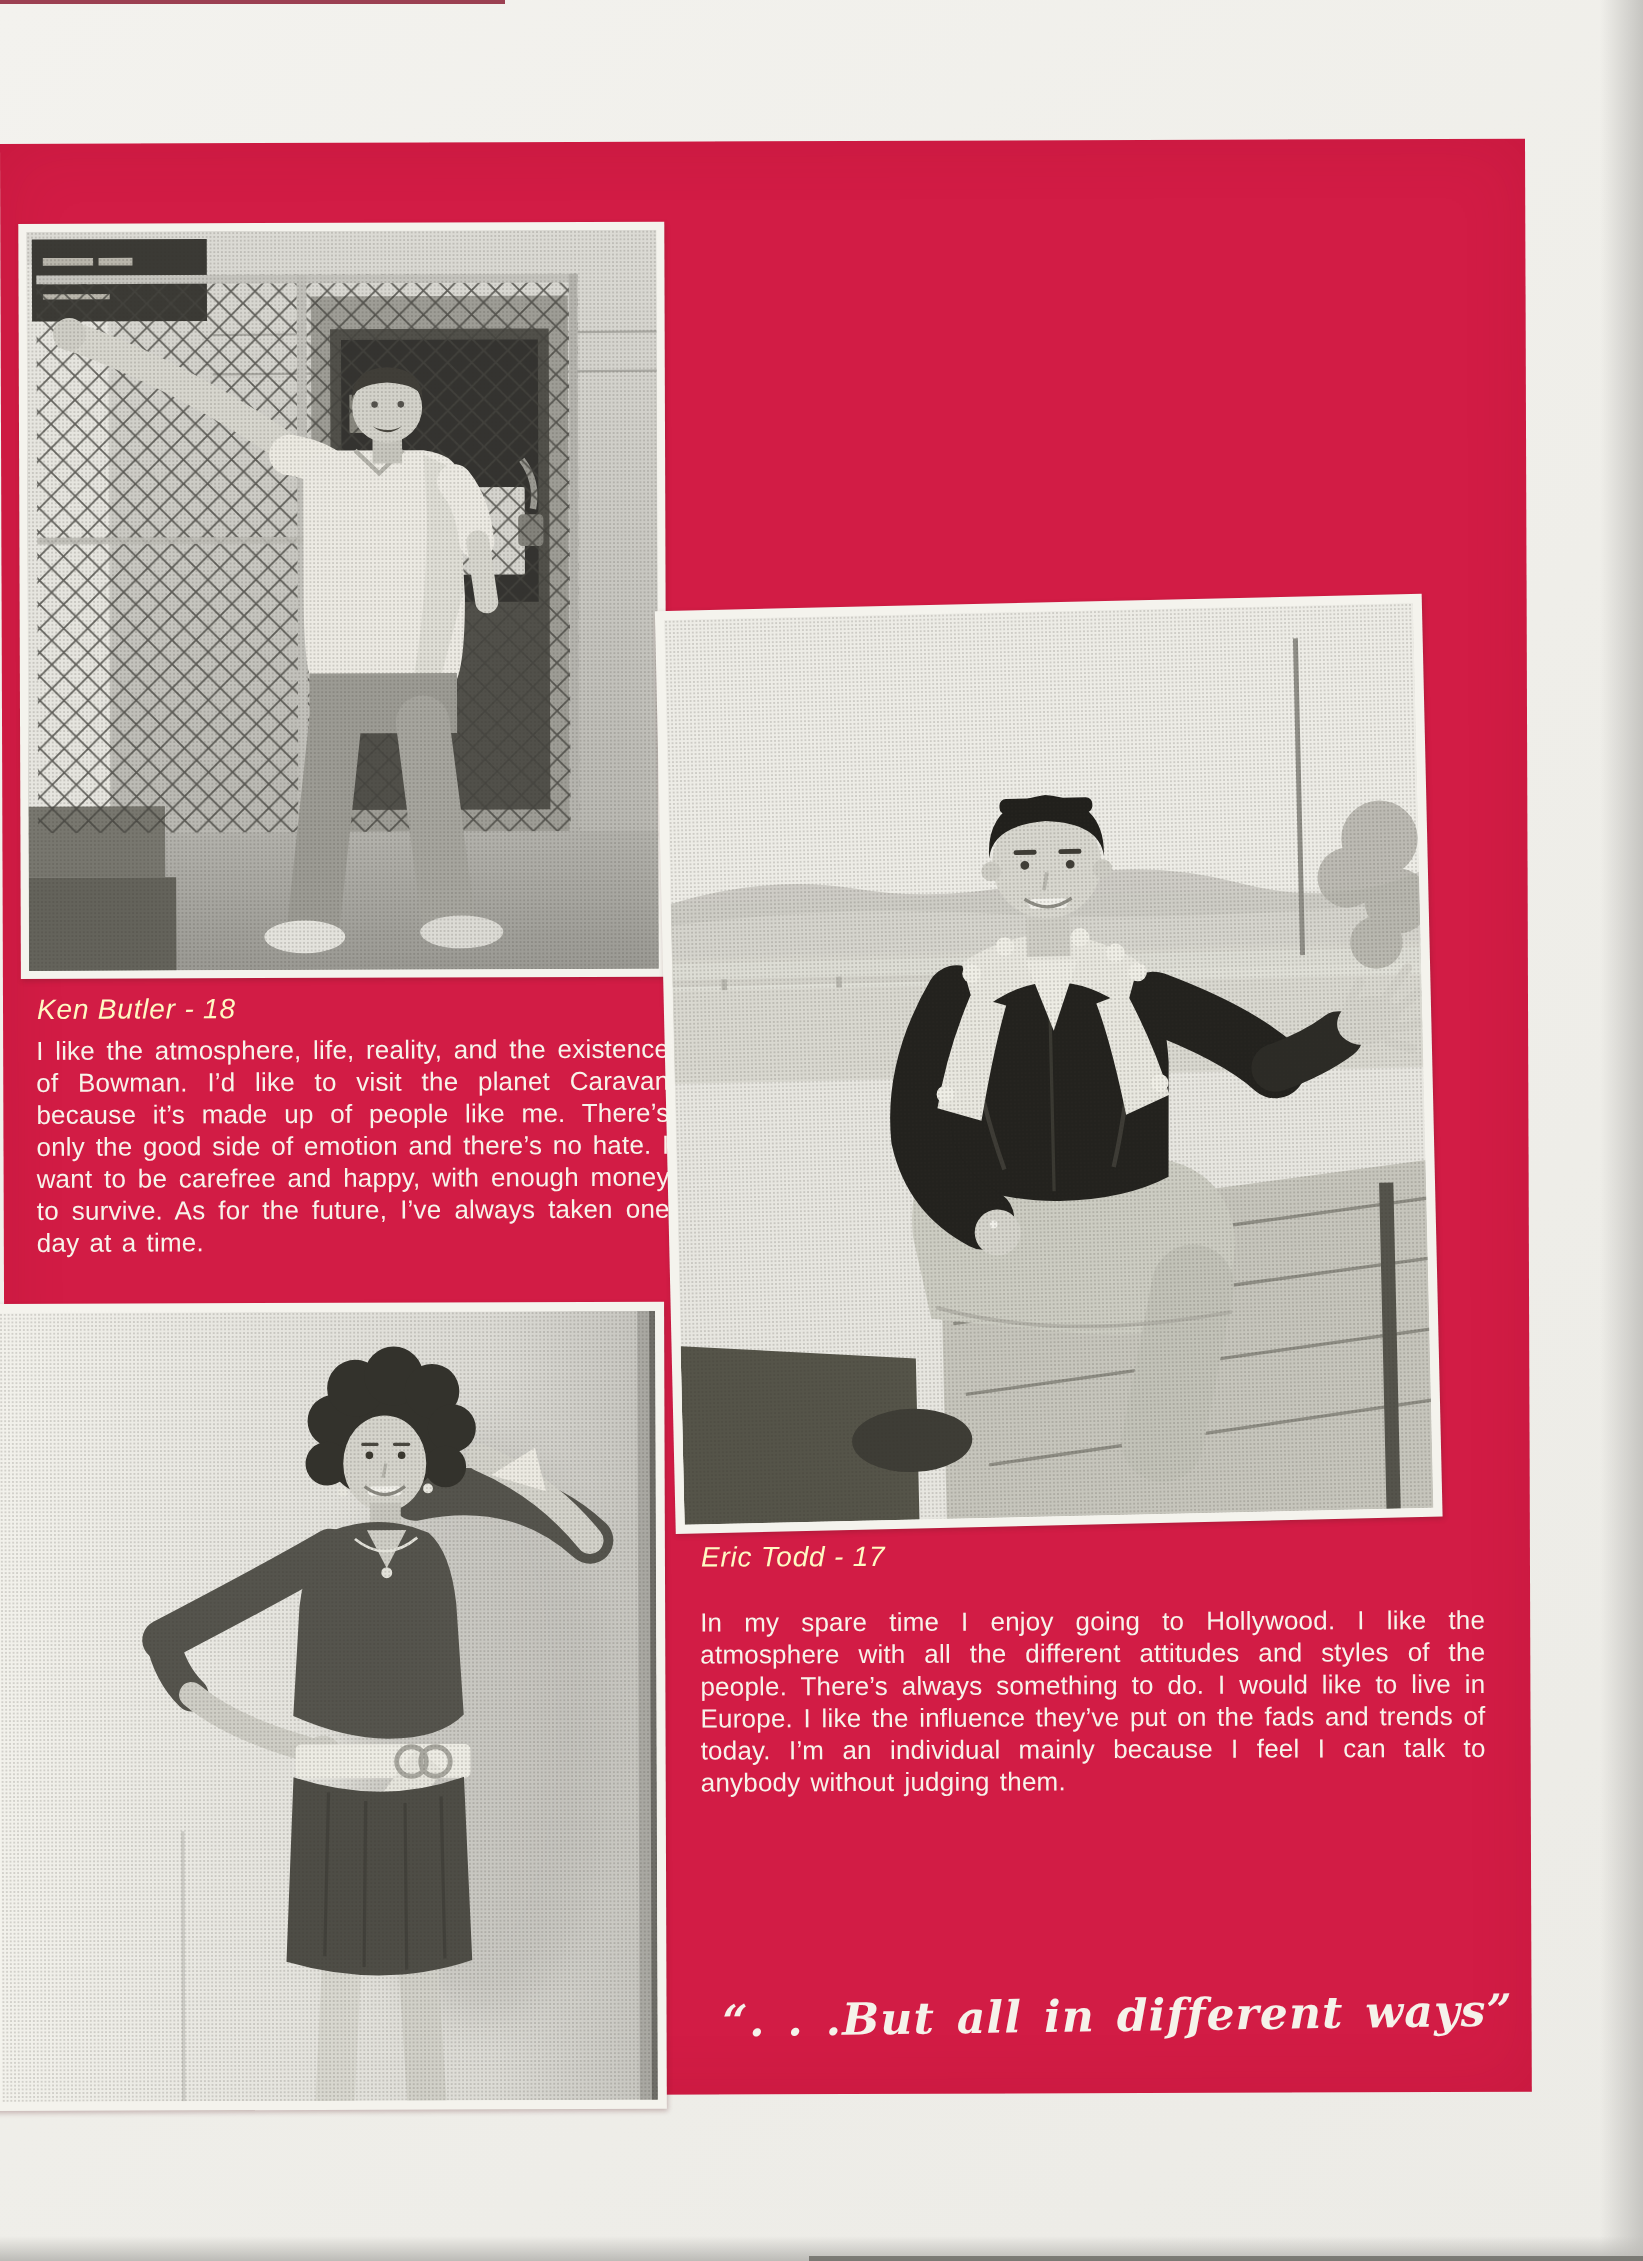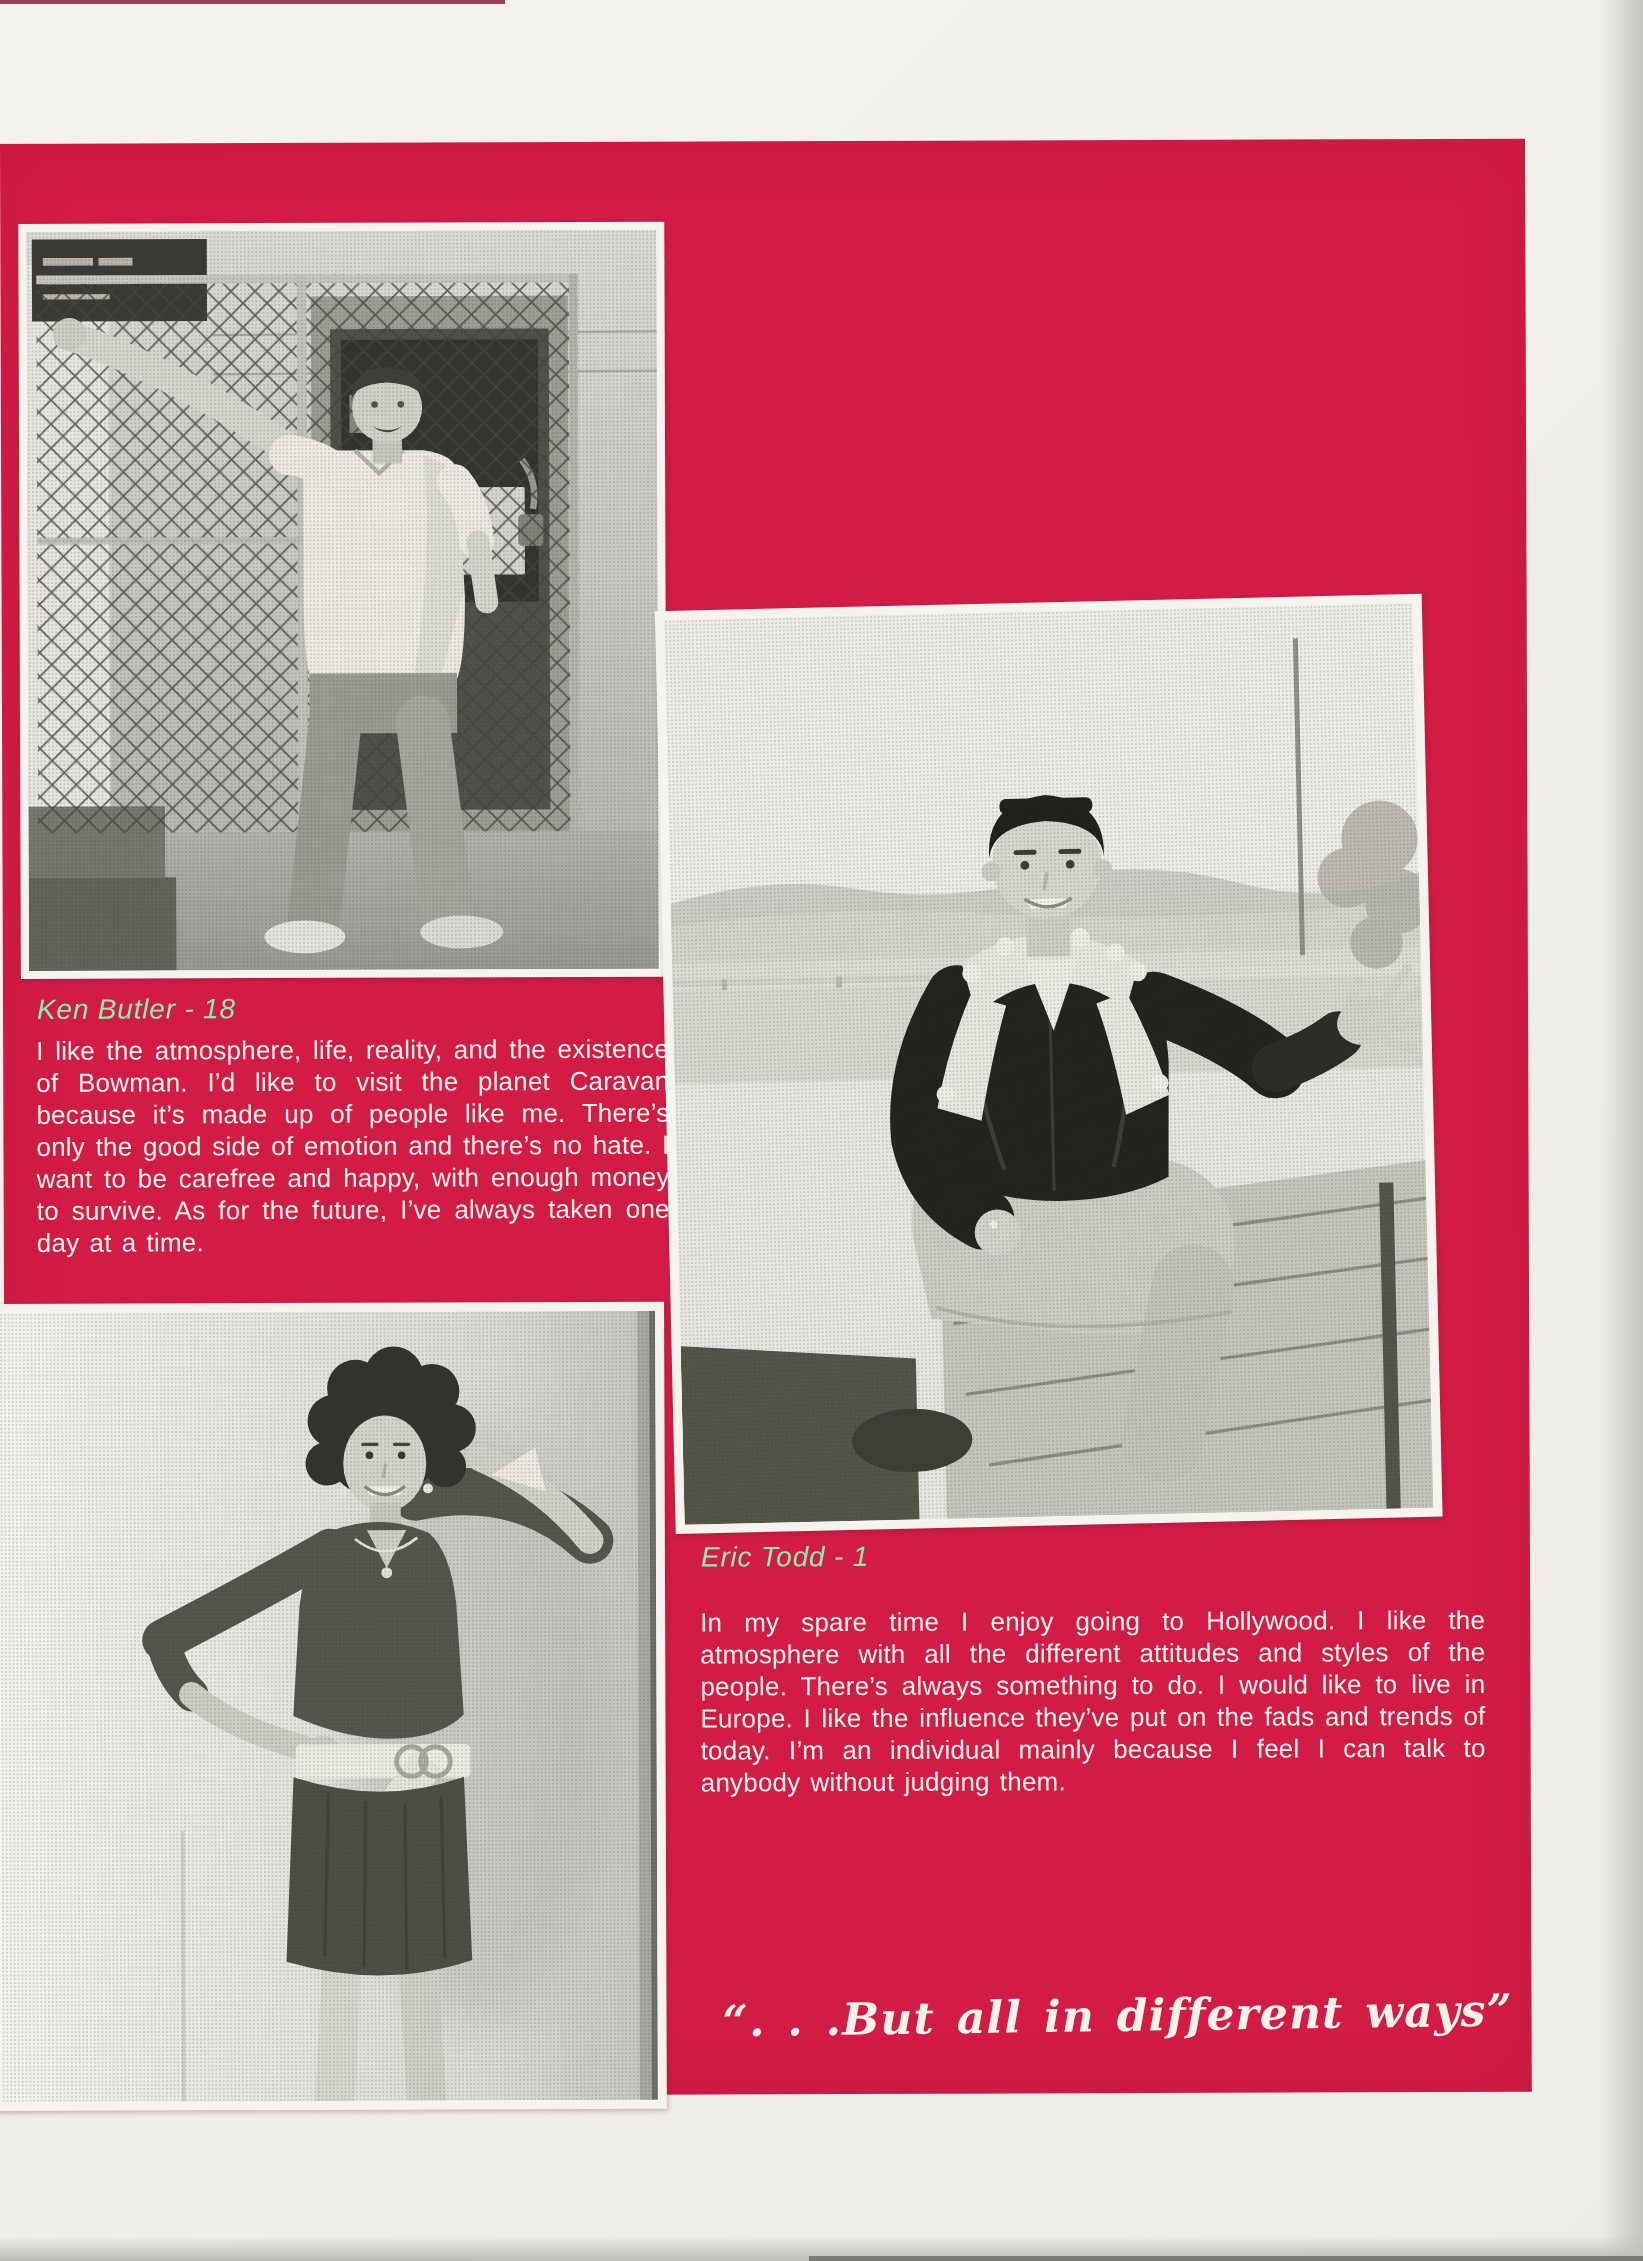--- a/index.html
+++ b/index.html
@@ -39,21 +39,21 @@
   .photo-inner svg { position:absolute; inset:0; width:100%; height:100%; display:block; }
   .dots { position:absolute; inset:0; pointer-events:none;
     background-image: radial-gradient(rgba(52,48,42,.17) 0.7px, rgba(0,0,0,0) 0.8px);
     background-size: 3.8px 3.8px; }
   .photo-ken   { left:18px;  top:80px;  width:646px; height:755px; padding:7.6px; }
   .photo-eric  { left:662px; top:462px; width:767px; height:923px; padding:8.7px; transform:rotate(-1.1deg); }
   .photo-woman { left:-14px; top:1160px; width:674px; height:807px; padding:8.7px; }
 
   
   .caption {
-    position:absolute; color:#86efac; font-style:italic; font-size:28px;
+    position:absolute; color:#fef9c3; font-style:italic; font-size:28px;
     letter-spacing:0.8px; white-space:nowrap;
   }
   .caption-ken { left:34px; top:850px; }
   .caption-eric { left:696px; top:1400px; }
   .bio {
     position:absolute; color:#f7f3ea; font-size:26px; line-height:32px;
     text-align:justify; letter-spacing:0.2px; word-spacing:2.7px; margin:0;
   }
   .bio-ken { left:33px; top:891px; width:633px; }
   .bio-eric { left:695px; top:1465px; width:785px; }
@@ -316,20 +316,20 @@
             </g>
           </g>
         </svg>
         <div class="dots"></div>
       </div>
     </figure>
 
     <div class="caption caption-ken">Ken Butler - 18</div>
     <p class="bio bio-ken">I like the atmosphere, life, reality, and the existence of Bowman. I’d like to visit the planet Caravan because it’s made up of people like me. There’s only the good side of emotion and there’s no hate. I want to be carefree and happy, with enough money to survive. As for the future, I’ve always taken one day at a time.</p>
 
-    <div class="caption caption-eric">Eric Todd - 1</div>
+    <div class="caption caption-eric">Eric Todd - 17</div>
     <p class="bio bio-eric">In my spare time I enjoy going to Hollywood. I like the atmosphere with all the different attitudes and styles of the people. There’s always something to do. I would like to live in Europe. I like the influence they’ve put on the fads and trends of today. I’m an individual mainly because I feel I can talk to anybody without judging them.</p>
 
     <div class="quote">“. . .But all in different ways”</div>
 
   </section>
 </div>
 
 
 </body></html>

